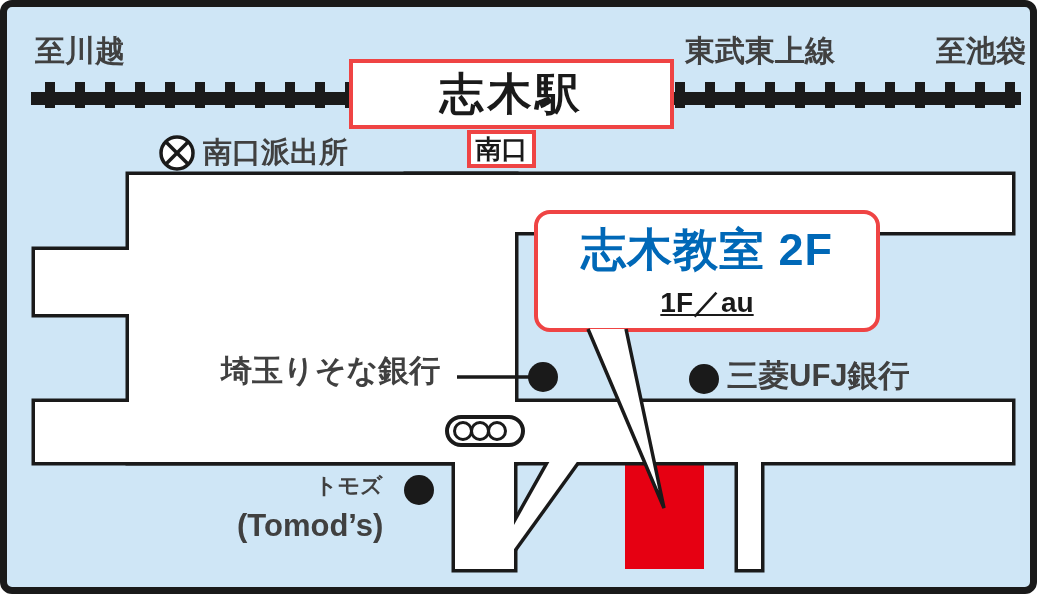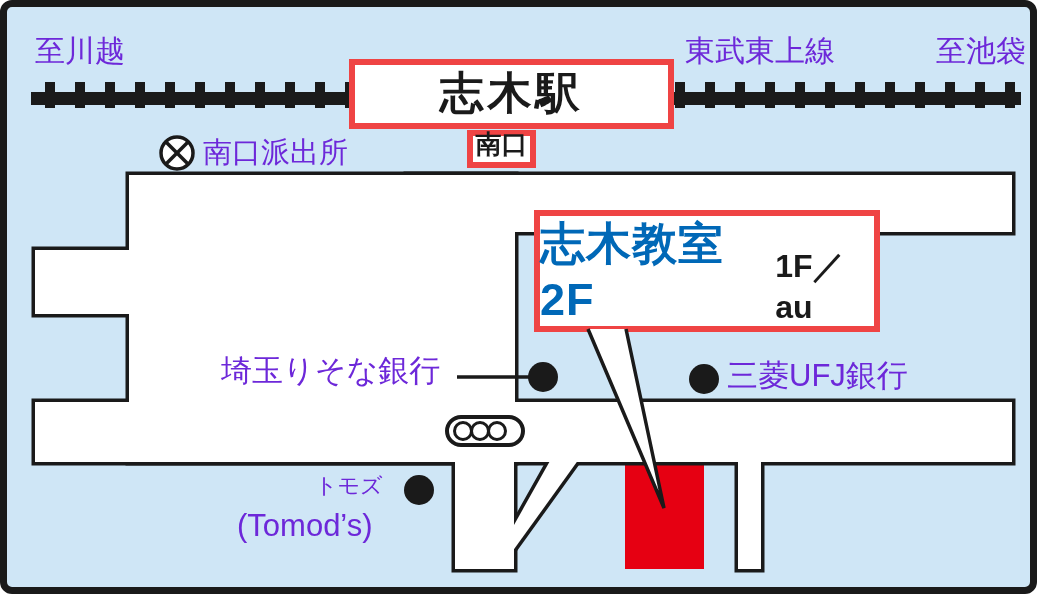--- a/index.html
+++ b/index.html
@@ -12,45 +12,45 @@
     border-radius:12px;
     overflow:hidden;
     font-family:"Liberation Sans","DejaVu Sans",sans-serif;
     color:#1a1a1a;
   }
   .layer{position:absolute;left:0;top:0;width:1037px;height:594px;}
   .svg-base{z-index:0;}
   .svg-top{z-index:3;}
   .lbl{
     position:absolute;
-    font-weight:normal;
+    font-weight:bold;
     white-space:nowrap;
     line-height:1.05;
     z-index:2;
-    color:#6d28d9;
+    color:#404040;
   }
   .box{
     position:absolute;
     box-sizing:border-box;
     background:#ffffff;
-    border:6px solid #ef4444;
+    border:4px solid #ef4444;
     display:flex;
-    align-items:flex-end;
+    align-items:center;
     justify-content:center;
     z-index:2;
   }
   .station-box{left:342px;top:52px;width:325px;height:70px;font-size:44px;font-weight:bold;letter-spacing:4px;}
   .south-exit-box{left:460px;top:123px;width:69px;height:38px;font-size:26px;font-weight:bold;}
   .rotary-box{left:192px;top:211px;width:236px;height:99px;border-radius:18px;font-size:31px;font-weight:bold;letter-spacing:2px;}
   .callout-box{
     left:527px;top:203px;width:346px;height:122px;
-    flex-direction:row;justify-content:center;gap:2px;
+    flex-direction:column;justify-content:center;gap:2px;border-radius:16px;
   }
   .callout-title{font-size:45px;font-weight:bold;letter-spacing:1px;}
-  .callout-sub{font-size:32px;font-weight:bold;margin-top:2px;}
+  .callout-sub{font-size:28px;font-weight:bold;margin-top:2px;text-decoration:underline;}
 </style>
 </head>
 <body>
 
 <div class="map-root">
 
   <svg class="layer svg-base" viewBox="0 0 1037 594">
     <defs>
       <pattern id="ties" width="30" height="26" patternUnits="userSpaceOnUse">
         <rect x="8" y="0" width="10" height="26" fill="#1a1a1a"></rect>

